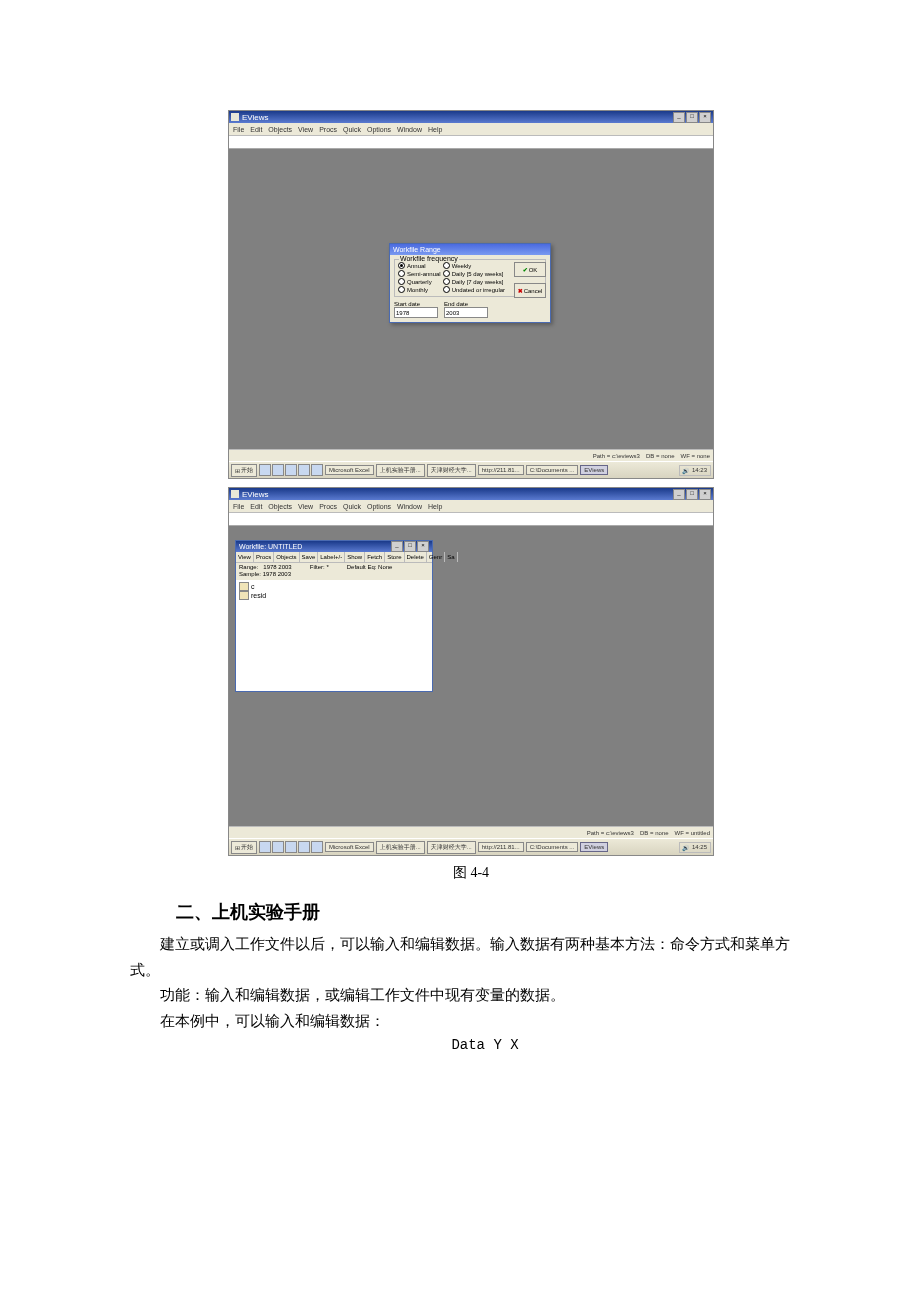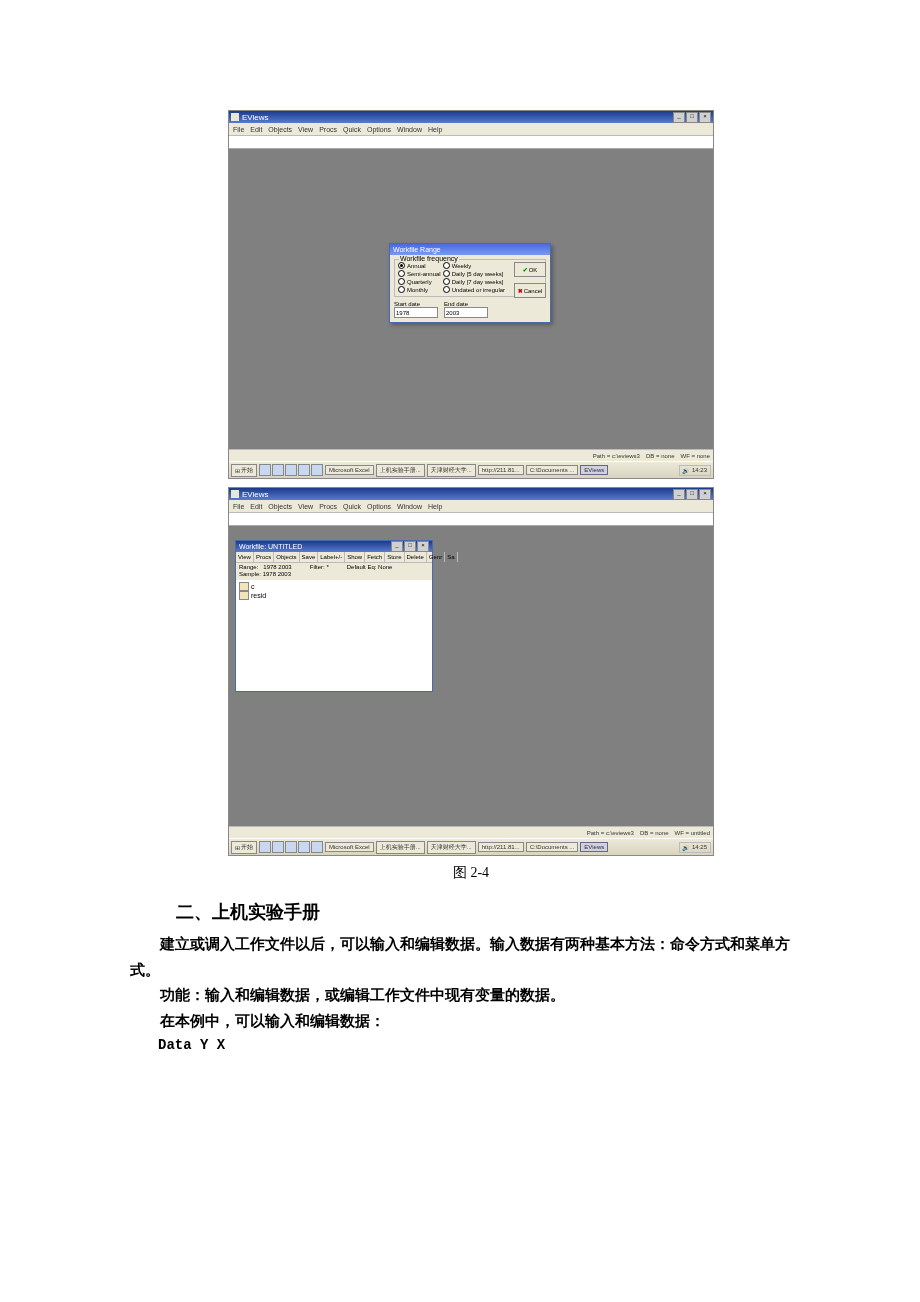--- a/index.html
+++ b/index.html
@@ -247,24 +247,23 @@
   .section-title {
     font-family: "SimSun","SimHei", serif;
     font-weight: bold;
     font-size: 18px;
     margin: 12px 0 8px 46px;
   }
   .body-text {
     font-size: 15px;
     line-height: 1.7;
     margin: 0;
-    font-weight: bold;
   }
   .indent { text-indent: 2em; }
-  .mono { font-family: "Courier New", monospace; font-size: 14px; }
+  .mono { font-family: "Courier New", monospace; font-size: 14px; text-align: center; }
 </style>
 </head>
 <body>
 
 <div class="page">
 
   <div class="screenshot">
     <div class="ss-titlebar">
       <div class="left">
         <span class="icon"></span>
@@ -471,21 +470,21 @@
       <span class="tbtn">天津财经大学...</span>
       <span class="tbtn">http://211.81...</span>
       <span class="tbtn">C:\Documents ...</span>
       <span class="tbtn active">EViews</span>
       <span class="tray">
           <span>🔊</span>
           <span>14:25</span>
         </span>
     </div>
   </div>
-  <div class="caption">图 2-4</div>
+  <div class="caption">图 4-4</div>
 
   <div class="section-title">二、上机实验手册</div>
   <p class="body-text indent">建立或调入工作文件以后，可以输入和编辑数据。输入数据有两种基本方法：命令方式和菜单方式。</p>
   <p class="body-text indent">功能：输入和编辑数据，或编辑工作文件中现有变量的数据。</p>
   <p class="body-text indent">在本例中，可以输入和编辑数据：</p>
   <p class="body-text indent mono">Data  Y  X</p>
 
 </div>
 
 </body></html>

